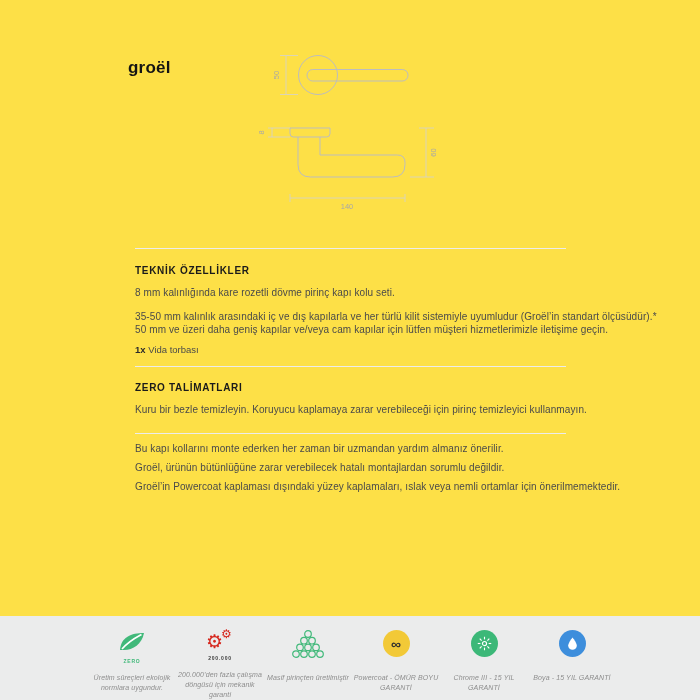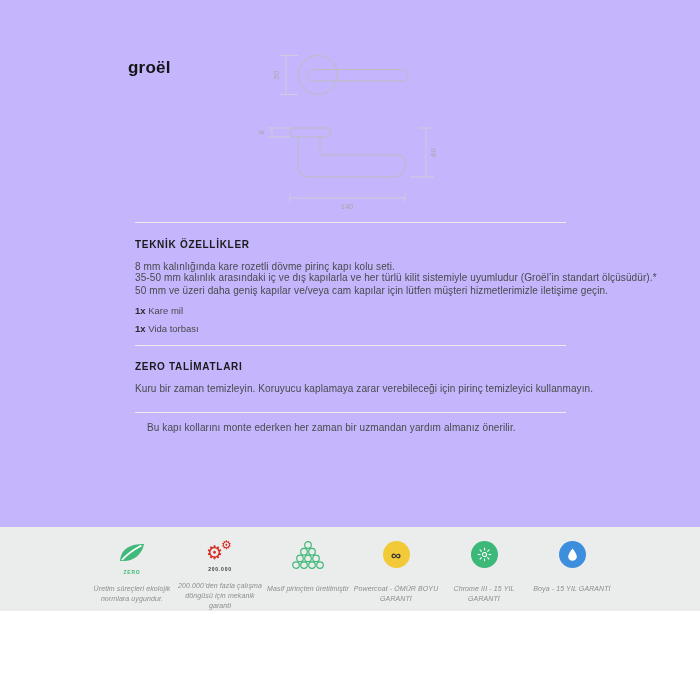--- a/index.html
+++ b/index.html
@@ -1,51 +1,51 @@
 <!DOCTYPE html>
 <html><head>
 <meta charset="utf-8">
 <style>
   * { margin:0; padding:0; box-sizing:border-box; }
   html,body { background:#ffffff; }
   .page {
-    position:relative; width:700px; height:611px; margin:0 auto;
-    background:#c4b5fd; overflow:hidden;
+    position:relative; width:700px; height:700px; margin:0 auto;
+    background:#fde047; overflow:hidden;
     font-family:"Liberation Sans", sans-serif; color:#474747;
   }
   .logo {
     position:absolute; left:128px; top:58px;
     font-size:17px; font-weight:600; letter-spacing:0.2px; color:#141414;
   }
   .drawing { position:absolute; left:250px; top:45px; }
   .drawing .obj { fill:none; stroke:#bdbdbd; stroke-width:1; }
   .drawing .dim { fill:none; stroke:#d2d2d2; stroke-width:0.8; }
   .drawing text { fill:#a8a8a8; font-size:7.5px; font-family:"Liberation Sans", sans-serif; }
-  .content { position:absolute; left:135px; top:222px; width:470px; }
+  .content { position:absolute; left:135px; top:248px; width:470px; }
   .divider { width:431px; border-top:1px solid #ececec; height:0; }
   .content h3 {
     font-size:10px; font-weight:700; letter-spacing:0.7px; color:#1b1b1b;
     margin-top:16px;
   }
   .content p { font-size:10px; color:#4a4a4a; white-space:nowrap; letter-spacing:0.1px; }
   .sec-teknik p:nth-of-type(1){ margin-top:11px; }
-  .sec-teknik p:nth-of-type(2){ }
+  .sec-teknik p:nth-of-type(2){ margin-top:13px; }
   .sec-teknik p:nth-of-type(3){ margin-top:2px; }
   .sec-kutu h3 { margin-top:13px; }
   .kutu-item { font-size:9.5px; color:#4a4a4a; white-space:nowrap; }
   .kutu-item .qty { font-weight:700; color:#2b2b2b; }
   .kutu-item:nth-of-type(1){ margin-top:9px; }
   .kutu-item:nth-of-type(2){ margin-top:7px; }
   .kutu-item:nth-of-type(3){ margin-top:22px; }
   .div2 { margin-top:11px; }
   .sec-bakim h3 { margin-top:15px; }
   .sec-bakim p { margin-top:11px; }
   .div3 { margin-top:18px; }
   .sec-uyari h3 { margin-top:21px; }
-  .sec-uyari p:nth-of-type(1){ margin-top:9px;margin-left:12px; }
+  .sec-uyari p:nth-of-type(1){ margin-top:9px; }
   .sec-uyari p:nth-of-type(2){ margin-top:8px; }
   .sec-uyari p:nth-of-type(3){ margin-top:8px; }
   .footer {
     position:absolute; left:0; bottom:0; width:700px; height:84px;
     background:#ebecec; display:flex; justify-content:space-between;
     padding:14px 84px 0 88px;
   }
   .badge { width:88px; display:flex; flex-direction:column; align-items:center; }
   .badge .icon-wrap { height:36px; display:flex; flex-direction:column; align-items:center; justify-content:flex-start; }
   .icon-sub { font-size:5px; font-weight:700; letter-spacing:0.8px; margin-top:1px; }
@@ -109,39 +109,37 @@
     <div class="sec-teknik">
       <h3>TEKNİK ÖZELLİKLER</h3>
       <p>8 mm kalınlığında kare rozetli dövme pirinç kapı kolu seti.</p>
       <p>35-50 mm kalınlık arasındaki iç ve dış kapılarla ve her türlü kilit sistemiyle uyumludur (Groël’in standart ölçüsüdür).*</p>
       <p>50 mm ve üzeri daha geniş kapılar ve/veya cam kapılar için lütfen müşteri hizmetlerimizle iletişime geçin.</p>
     </div>
 
     <div class="sec-kutu">
       <div class="kutu-item">
         <span class="qty">1x</span>
-        <span>Kare mil</span>
-      </div>
-      <div class="kutu-item">
-        <span class="qty">1x</span>
         <span>Vida torbası</span>
       </div>
     </div>
 
     <div class="divider div2"></div>
 
     <div class="sec-bakim">
       <h3>ZERO TALİMATLARI</h3>
-      <p>Kuru bir zaman temizleyin. Koruyucu kaplamaya zarar verebileceği için pirinç temizleyici kullanmayın.</p>
+      <p>Kuru bir bezle temizleyin. Koruyucu kaplamaya zarar verebileceği için pirinç temizleyici kullanmayın.</p>
     </div>
 
     <div class="divider div3"></div>
 
     <div class="sec-uyari">
       <p>Bu kapı kollarını monte ederken her zaman bir uzmandan yardım almanız önerilir.</p>
+      <p>Groël, ürünün bütünlüğüne zarar verebilecek hatalı montajlardan sorumlu değildir.</p>
+      <p>Groël’in Powercoat kaplaması dışındaki yüzey kaplamaları, ıslak veya nemli ortamlar için önerilmemektedir.</p>
     </div>
   </div>
 
   <div class="footer">
 
     <div class="badge">
       <div class="icon-wrap">
         <span>
           <svg width="30" height="23" viewBox="0 0 30 23">
             <path d="M3,20 C4,7 14,3 27,3 C25,14 16,20 7,20 Z" fill="#41b97a"></path>

